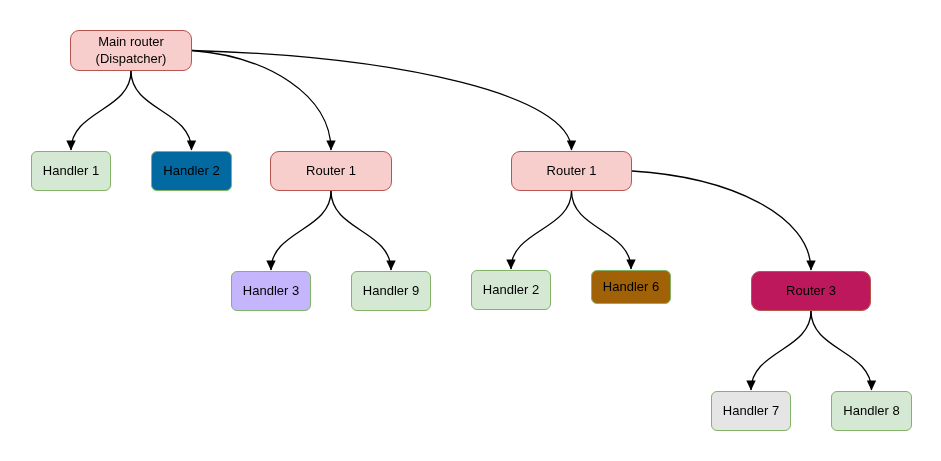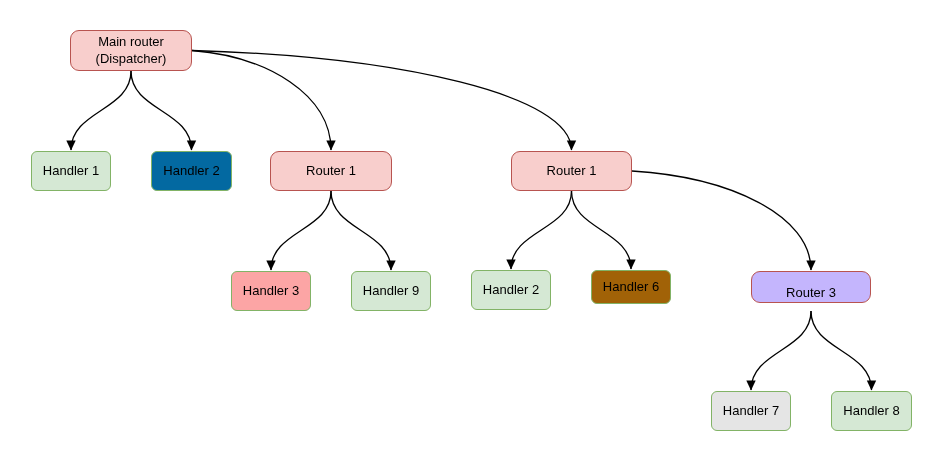--- a/index.html
+++ b/index.html
@@ -72,33 +72,33 @@
       </div>
       <div class="node handler" style="left: 151px; top: 151px; width: 81px; height: 40px; background: #0369a1; border: 1.3px solid rgb(130, 179, 102);">
         <div>Handler 2</div>
       </div>
       <div class="node router" style="left: 270px; top: 151px; width: 122px; height: 40px; background: rgb(248, 206, 204); border: 1.3px solid rgb(184, 84, 80);">
         <div>Router 1</div>
       </div>
       <div class="node router" style="left: 511px; top: 151px; width: 121px; height: 40px; background: rgb(248, 206, 204); border: 1.3px solid rgb(184, 84, 80);">
         <div>Router 1</div>
       </div>
-      <div class="node handler" style="left: 231px; top: 271px; width: 80px; height: 40px; background: #fca5a5; border: 1.3px solid rgb(130, 179, 102);">
+      <div class="node handler" style="left: 231px; top: 271px; width: 80px; height: 40px; background: #c4b5fd; border: 1.3px solid rgb(130, 179, 102);">
         <div>Handler 3</div>
       </div>
       <div class="node handler" style="left: 351px; top: 271px; width: 80px; height: 40px; background: rgb(213, 232, 212); border: 1.3px solid rgb(130, 179, 102);">
         <div>Handler 9</div>
       </div>
       <div class="node handler" style="left: 471px; top: 270px; width: 80px; height: 40px; background: rgb(213, 232, 212); border: 1.3px solid rgb(130, 179, 102);">
         <div>Handler 2</div>
       </div>
       <div class="node handler" style="left: 591px; top: 270px; width: 80px; height: 34px; background: #a16207; border: 1.3px solid rgb(130, 179, 102);">
         <div>Handler 6</div>
       </div>
-      <div class="node router" style="left: 751px; top: 271px; width: 120px; height: 32px; background: #c4b5fd; border: 1.3px solid rgb(184, 84, 80); justify-content: flex-end;">
+      <div class="node router" style="left: 751px; top: 271px; width: 120px; height: 40px; background: #be185d; border: 1.3px solid rgb(184, 84, 80);">
         <div>Router 3</div>
       </div>
       <div class="node handler" style="left: 711px; top: 391px; width: 80px; height: 40px; background: #e5e5e5; border: 1.3px solid rgb(130, 179, 102);">
         <div>Handler 7</div>
       </div>
       <div class="node handler" style="left: 831px; top: 391px; width: 81px; height: 40px; background: rgb(213, 232, 212); border: 1.3px solid rgb(130, 179, 102);">
         <div>Handler 8</div>
       </div>
     </div>
 </div>

